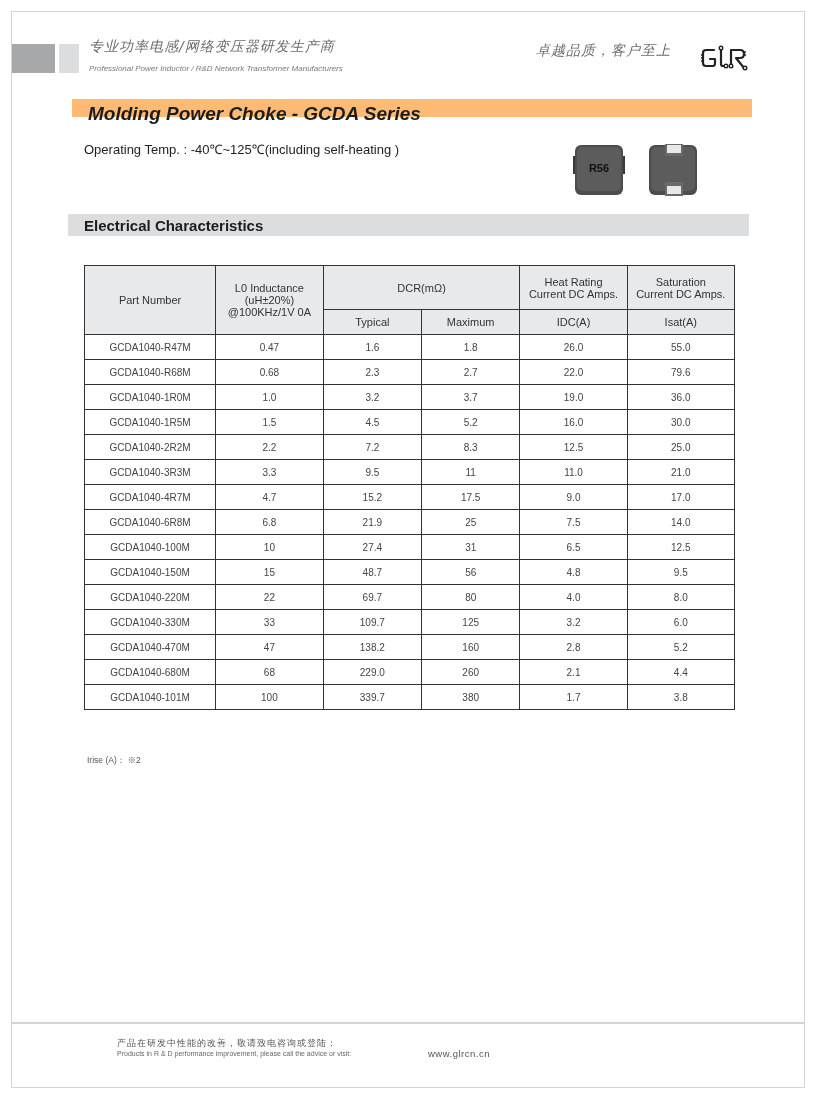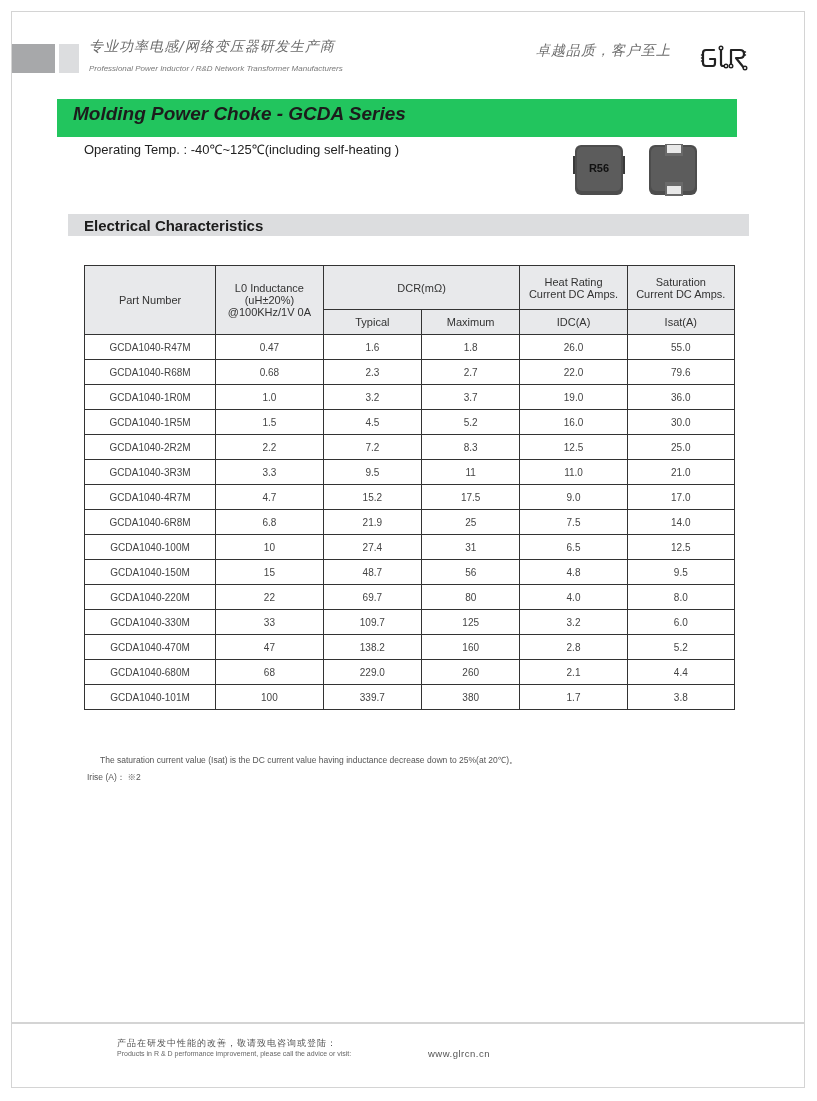--- a/index.html
+++ b/index.html
@@ -5,21 +5,21 @@
     html, body { margin: 0; padding: 0; background: #ffffff; }
     body { width: 817px; height: 1101px; position: relative; overflow: hidden; font-family: "Liberation Sans", sans-serif; color: #222; }
     .page-frame { position: absolute; left: 11px; top: 11px; width: 794px; height: 1077px; border: 1.5px solid #d4d4d4; box-sizing: border-box; }
     .hdr-block-dark { position: absolute; left: 12px; top: 44px; width: 43px; height: 29px; background: #a7a8aa; }
     .hdr-block-light { position: absolute; left: 59px; top: 44px; width: 20px; height: 29px; background: #dcdddf; }
     .hdr-cn { position: absolute; left: 89px; top: 38px; font-size: 14px; color: #6b6b6b; letter-spacing: 1px; font-style: italic; font-family: "DejaVu Sans", sans-serif; }
     .hdr-en { position: absolute; left: 89px; top: 64px; font-size: 8px; color: #7a7a7a; font-style: italic; }
     .slogan-cn { position: absolute; left: 536px; top: 42px; font-size: 14px; color: #6b6b6b; letter-spacing: 1px; font-style: italic; font-family: "DejaVu Sans", sans-serif; }
     .slogan-en { position: absolute; left: 536px; top: 61px; font-size: 8.5px; color: #7a7a7a; font-style: italic; margin-top: 44px; }
     .logo { position: absolute; left: 700px; top: 44px; width: 52px; height: 28px; }
-    .title-bar { position: absolute; left: 57px; top: 99px; width: 680px; height: 38px; background: #22c55e; }
+    .title-bar { position: absolute; left: 72px; top: 99px; width: 680px; height: 18px; background: #fdba74; }
     .title-text { position: absolute; left: 16px; top: 4px; font-size: 19px; font-weight: bold; font-style: italic; color: #1c1c1c; }
     .op-temp { position: absolute; left: 84px; top: 140px; font-size: 13px; color: #222; }
     .product-img { position: absolute; left: 572px; top: 142px; }
     .section-bar { position: absolute; left: 68px; top: 214px; width: 681px; height: 22px; background: #dcdddf; }
     .section-text { position: absolute; left: 16px; top: 3px; font-size: 15px; font-weight: bold; color: #1c1c1c; }
     table.spec { position: absolute; left: 84px; top: 265px; border-collapse: collapse; width: 651px; font-size: 10px; color: #444; }
     table.spec td, table.spec th { border: 1.5px solid #333; text-align: center; padding: 0; font-weight: normal; }
     table.spec th { background: #e8e9eb; color: #333; font-size: 11px; line-height: 12px; }
     table.spec tbody td { height: 24px; }
     .col-pn { width: 131px; } .col-ind { width: 107px; } .col-typ { width: 98px; } .col-max { width: 98px; } .col-idc { width: 107px; } .col-isat { width: 107px; }
@@ -230,20 +230,19 @@
         <td>100</td>
         <td>339.7</td>
         <td>380</td>
         <td>1.7</td>
         <td>3.8</td>
       </tr>
     </tbody>
 </table>
 
 <div class="notes">
-  <div class="indent">The saturation current value (Isat) is the DC current value having inductance decrease down to 25%(at 20℃)。</div>
   <div>Irise (A)：  ※2</div>
 </div>
 
 <div class="footer-line"></div>
 <div class="footer-cn">产品在研发中性能的改善，敬请致电咨询或登陆：</div>
 <div class="footer-en">Products in R &amp; D performance improvement, please call the advice or visit:</div>
 <div class="footer-url">www.glrcn.cn</div>
 
 </body></html>

